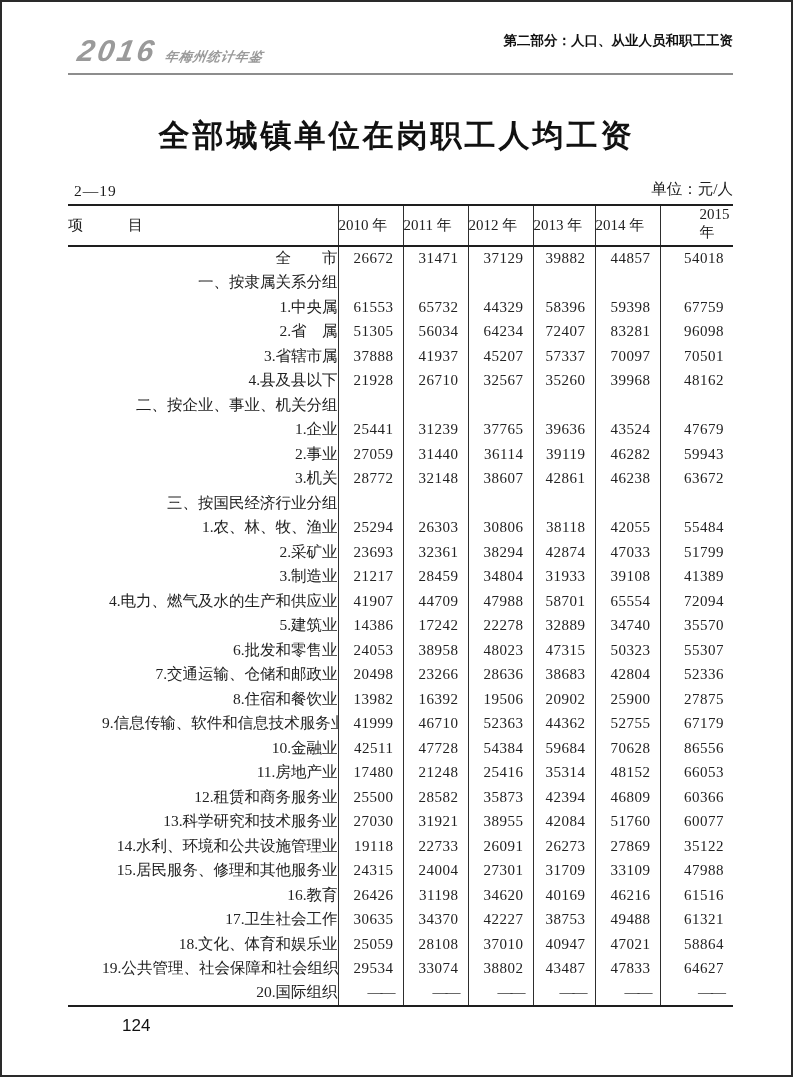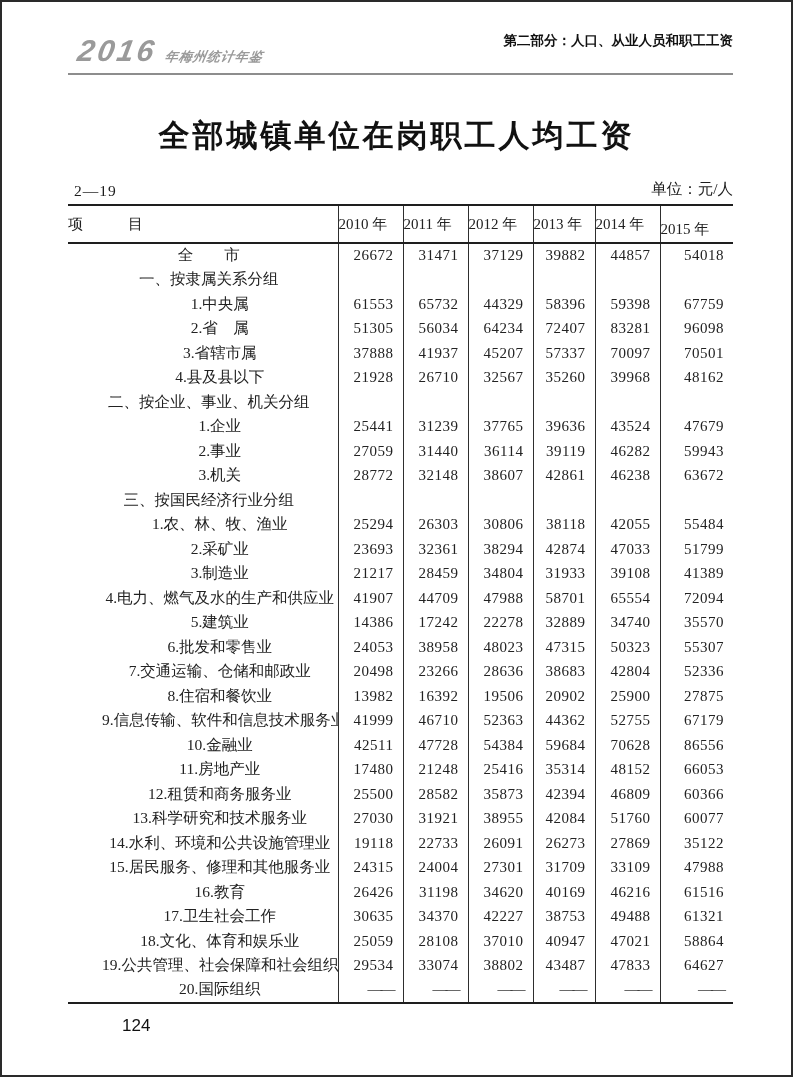--- a/index.html
+++ b/index.html
@@ -105,24 +105,24 @@
     color: #222;
   }
   table.stat-table th, table.stat-table td { font-weight: normal; }
   thead th {
     height: 38px;
     border-bottom: 2px solid #1e1e1e;
     text-align: left;
     vertical-align: middle;
     font-size: 15px;
   }
-  thead th.year-last { vertical-align: bottom; padding-bottom: 3px; }
+  thead th.year-last { vertical-align: bottom; padding-bottom: 3px; padding-left: 39px; }
   tbody td { height: 24.5px; vertical-align: middle; }
   .col-sep { border-left: 1.5px solid #2e2e2e; }
-  td.cell-label { text-align: center; white-space: nowrap; overflow: hidden; }
+  td.cell-label { text-align: right; white-space: nowrap; overflow: hidden; }
   td.cell-label.indent-0 { padding-left: 12px; }
   td.cell-label.indent-1 { padding-left: 34px; }
   td.cell-num { text-align: right; padding-right: 9px; font-size: 15px; letter-spacing: 0.5px; }
   td.cell-num.cell-dash { letter-spacing: -2px; color: #333; }
 
   
   .page-number {
     position: absolute;
     left: 72px;
     top: 1014px;

